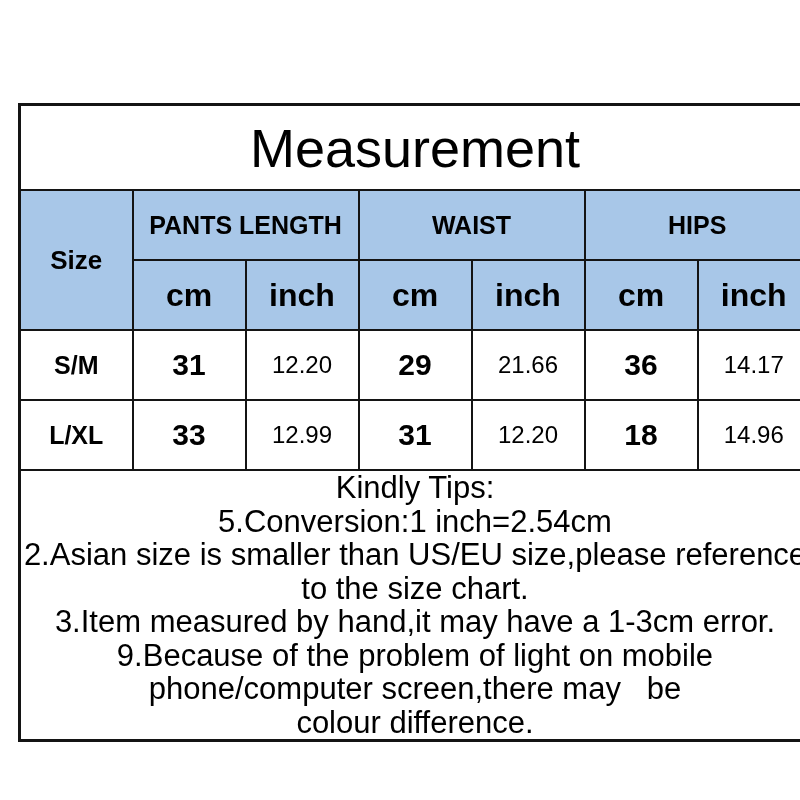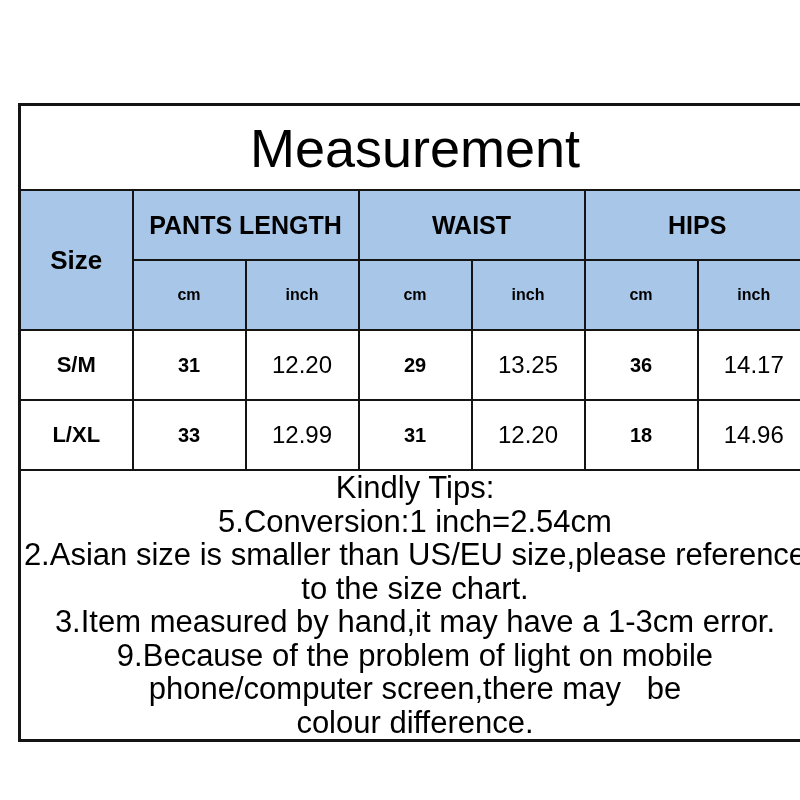--- a/index.html
+++ b/index.html
@@ -45,29 +45,29 @@
   }
   td.group-hdr {
     height: 68px;
     font-size: 25px;
   }
   td.size-hdr {
     font-size: 26px;
   }
   td.unit-hdr {
     height: 68px;
-    font-size: 16px;
+    font-size: 32px;
   }
   td.size-val {
     height: 68px;
-    font-size: 22px;
+    font-size: 25px;
     font-weight: bold;
   }
   td.cm-val {
-    font-size: 20px;
+    font-size: 30px;
     font-weight: bold;
   }
   td.inch-val {
     font-size: 24px;
     font-weight: normal;
     border-radius: 6px;
   }
   td.tips-cell {
     height: 224px;
     text-align: left;
@@ -101,21 +101,21 @@
         <td class="hdr unit-hdr">cm</td>
         <td class="hdr unit-hdr">inch</td>
         <td class="hdr unit-hdr">cm</td>
         <td class="hdr unit-hdr">inch</td>
       </tr>
       <tr>
         <td class="size-val">S/M</td>
         <td class="size-val cm-val">31</td>
         <td class="size-val inch-val">12.20</td>
         <td class="size-val cm-val">29</td>
-        <td class="size-val inch-val">13.25</td>
+        <td class="size-val inch-val">21.66</td>
         <td class="size-val cm-val">36</td>
         <td class="size-val inch-val">14.17</td>
       </tr>
       <tr>
         <td class="size-val">L/XL</td>
         <td class="size-val cm-val">33</td>
         <td class="size-val inch-val">12.99</td>
         <td class="size-val cm-val">31</td>
         <td class="size-val inch-val">12.20</td>
         <td class="size-val cm-val">18</td>

